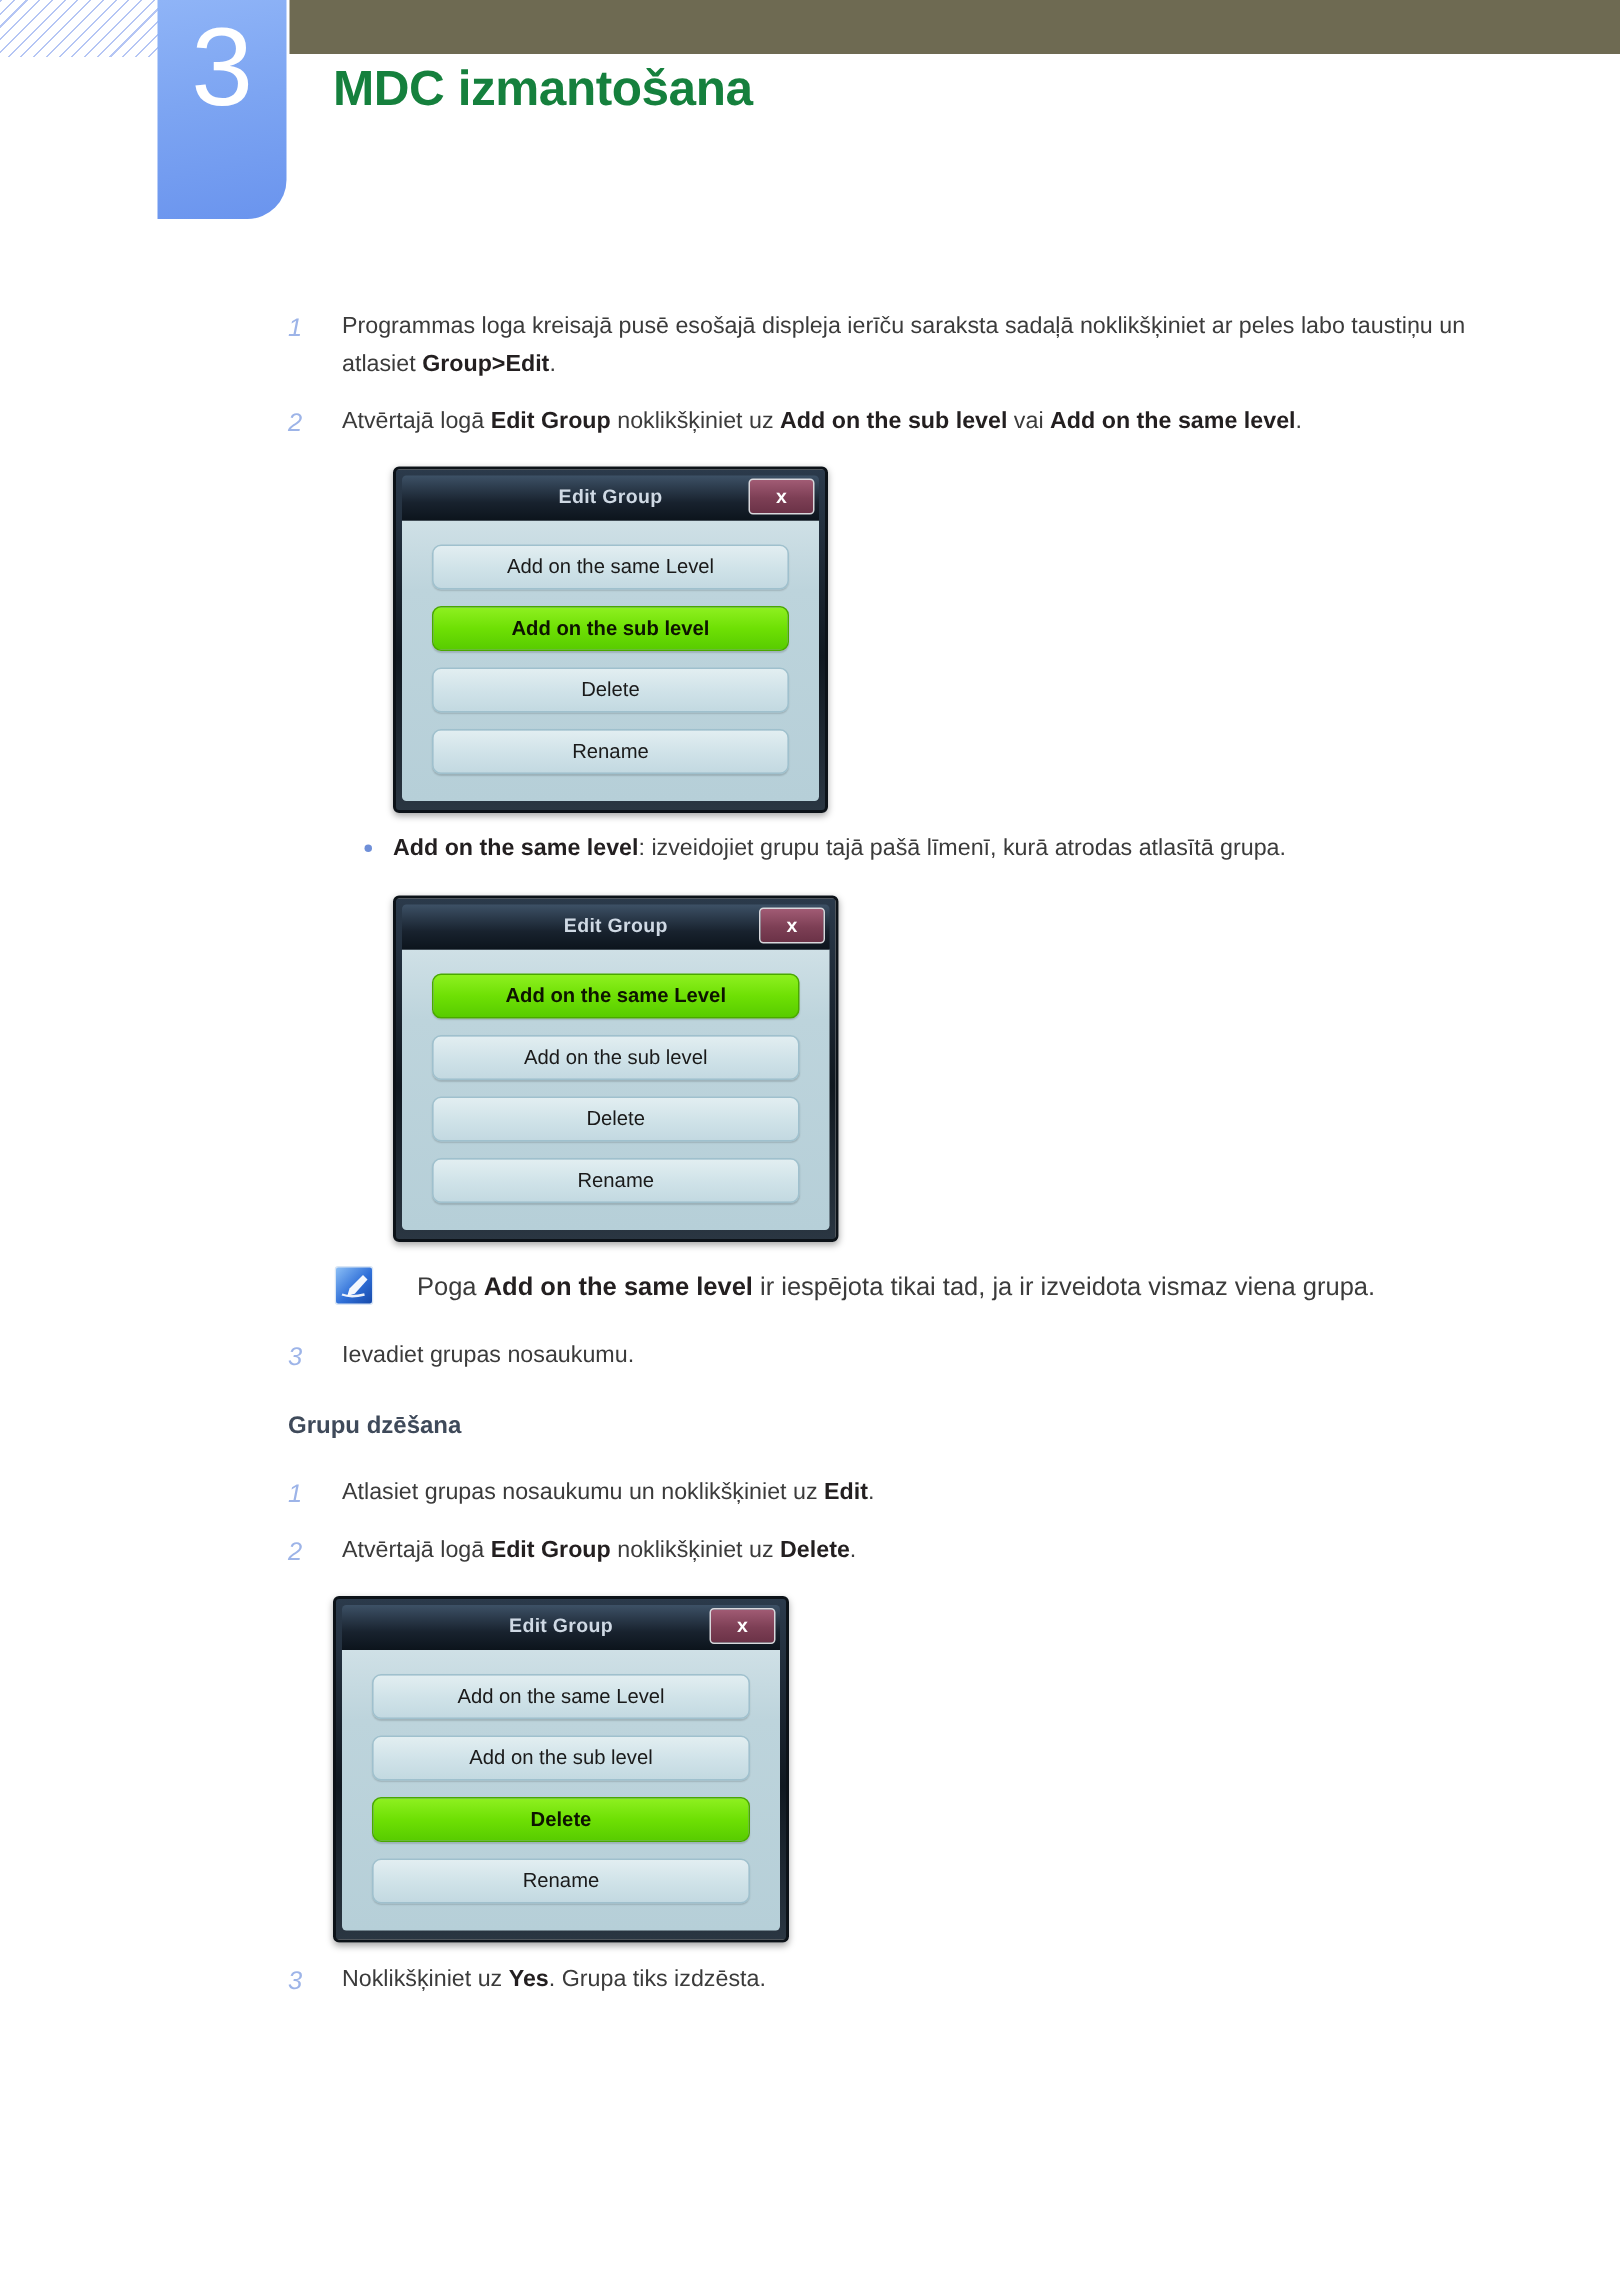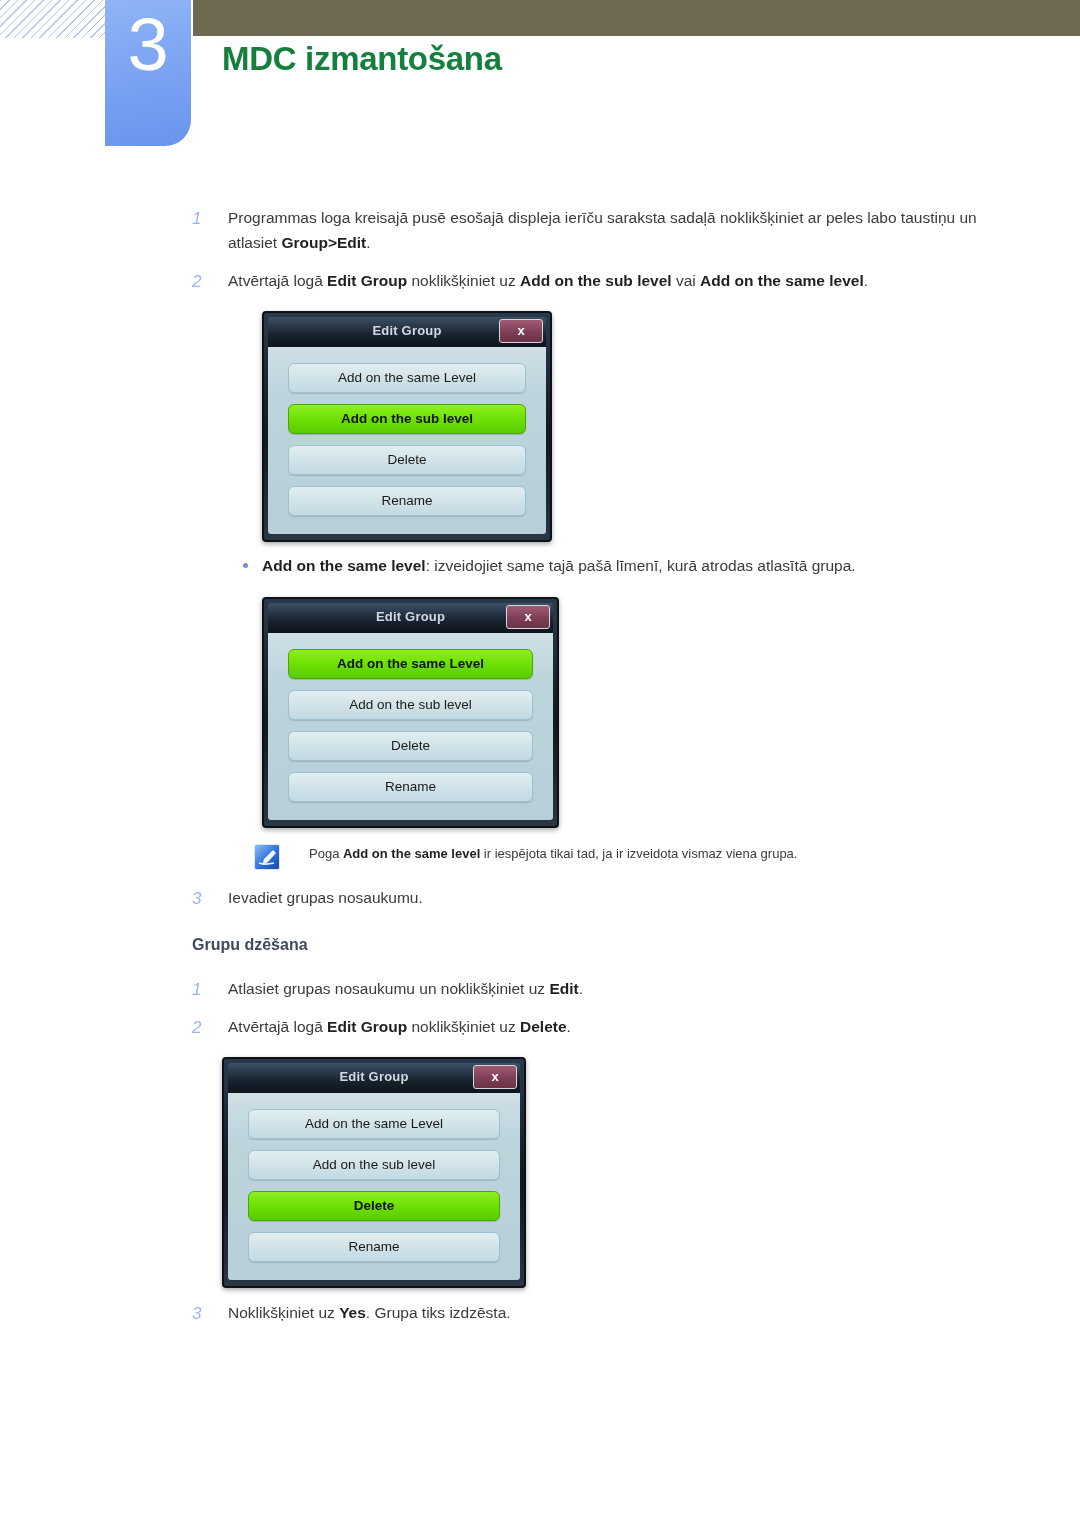--- a/index.html
+++ b/index.html
@@ -129,24 +129,23 @@
     margin-bottom: 22px;
   }
 
   
   .note {
     position: relative;
     padding-left: 278px;
     padding-right: 113px;
     margin-top: 16px;
     margin-bottom: 20px;
-    font-size: 13px;
+    font-size: 17px;
     line-height: 1.6;
     color: #3b3b3b;
-    margin-left: 31px;
   }
   .note b { font-weight: bold; color: #231f20; }
   .note-icon {
     position: absolute;
     left: 223px;
     top: 0px;
     width: 26px;
     height: 26px;
   }
 
@@ -284,21 +283,21 @@
         <div class="dlg-btn">Add on the same Level</div>
         <div class="dlg-btn active">Add on the sub level</div>
         <div class="dlg-btn">Delete</div>
         <div class="dlg-btn">Rename</div>
       </div>
     </div>
   </div>
 
   <div class="bullet">
     <span class="dot"></span>
-    <b>Add on the same level</b><span>: izveidojiet same tajā pašā līmenī, kurā atrodas atlasītā grupa.</span>
+    <b>Add on the same level</b><span>: izveidojiet grupu tajā pašā līmenī, kurā atrodas atlasītā grupa.</span>
   </div>
 
   <div class="dlg-wrap">
     <div class="dialog dlg-2">
       <div class="dlg-title">
         <div class="t">Edit Group</div>
         <div class="dlg-close">x</div>
       </div>
       <div class="dlg-body">
         <div class="dlg-btn active">Add on the same Level</div>

